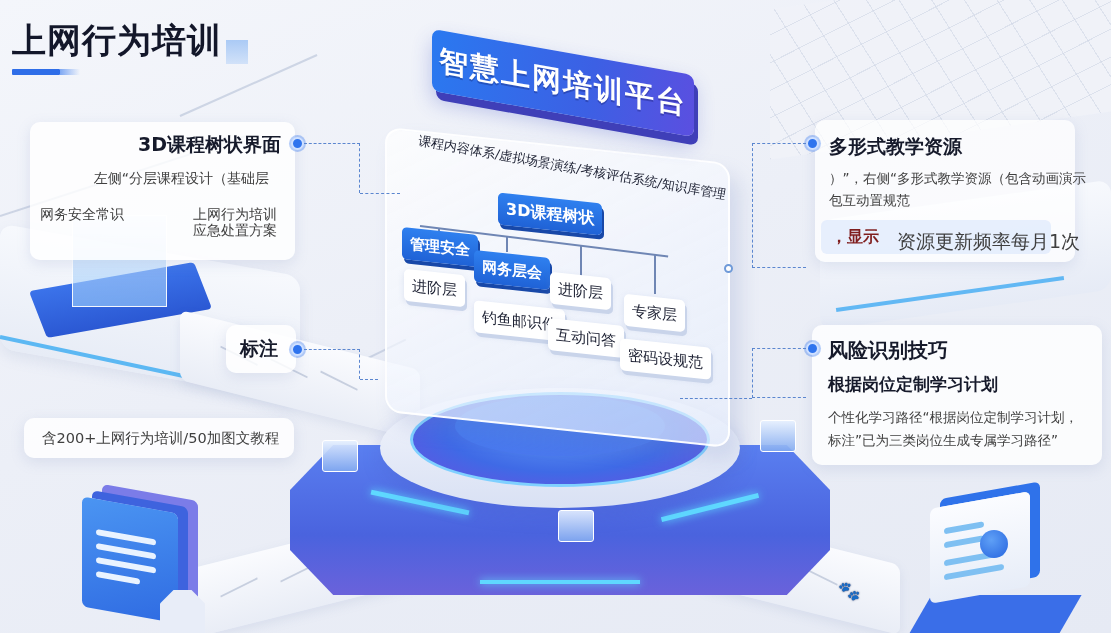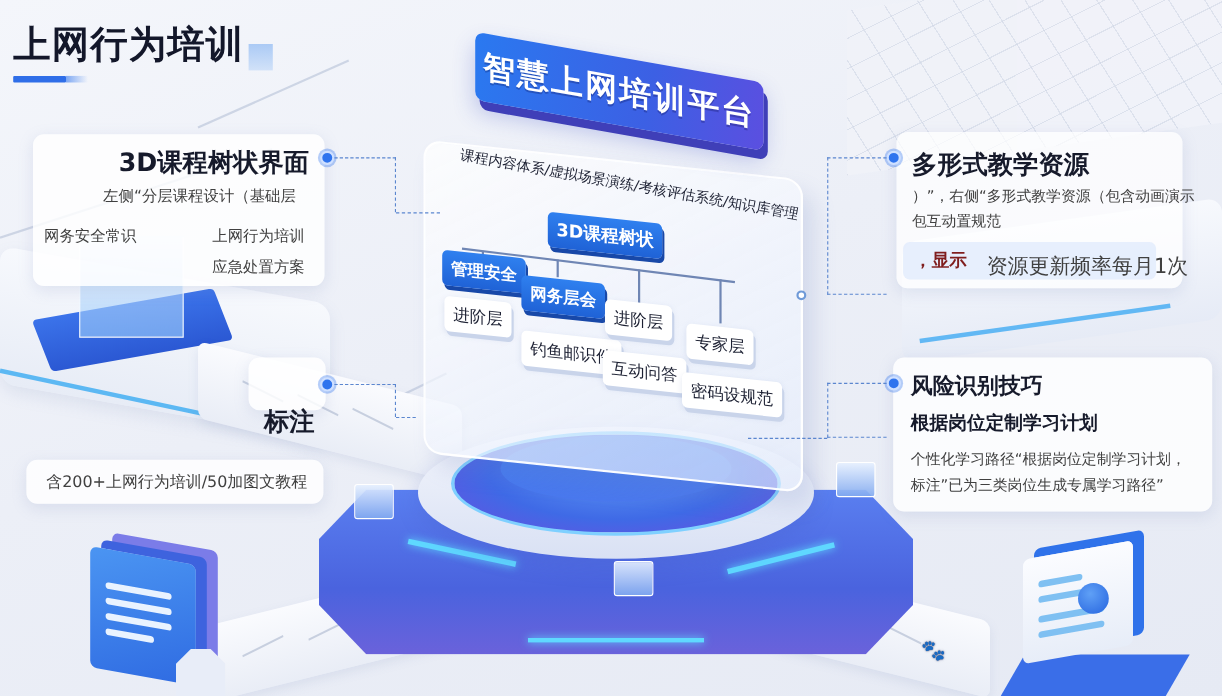--- a/index.html
+++ b/index.html
@@ -33,21 +33,21 @@
     .title-bar { left: 12px; top: 69px; width: 48px; height: 6px; background: #2f6ee8; border-radius: 1px; }
     .title-bar2 { left: 60px; top: 69px; width: 20px; height: 6px; background: linear-gradient(90deg,#7ea8f3,transparent); }
     .title-sq { left: 226px; top: 40px; width: 22px; height: 24px; background: linear-gradient(180deg,#8cb8f3,#c4daf8); opacity: .7; }
 
     
     .card {
       background: rgba(255,255,255,.82);
       border-radius: 10px;
       box-shadow: 0 4px 14px rgba(120,140,190,.18);
     }
-    .card-title { font-size: 23px; font-weight: bold; color: #161a2b; white-space: nowrap; }
+    .card-title { font-size: 19px; font-weight: bold; color: #161a2b; white-space: nowrap; }
     .card-text { font-size: 14px; color: #404040; white-space: nowrap; }
     .dot {
       width: 13px; height: 13px; border-radius: 50%;
       background: #2f74ee; border: 2px solid #cfe0ff;
       box-shadow: 0 0 0 2px rgba(47,116,238,.35);
     }
     .dash { border-color: #5b86cf; border-style: dashed; border-width: 0; }
 
     
     .glass {
@@ -211,28 +211,28 @@
 <div class="abs title-sq"></div>
 <div class="abs title">上网行为培训</div>
 <div class="abs title-bar"></div>
 <div class="abs title-bar2"></div>
 
 <div class="abs card" style="left:30px;top:122px;width:265px;height:138px;">
   <div class="abs card-title" style="right:14px;top:10px;">3D课程树状界面</div>
   <div class="abs card-text" style="right:26px;top:48px;">左侧“分层课程设计（基础层</div>
   <div class="abs card-text" style="left:10px;top:84px;">网务安全常识</div>
   <div class="abs card-text" style="right:18px;top:84px;">上网行为培训</div>
-  <div class="abs card-text" style="right:18px;top:112px;">应急处置方案</div>
+  <div class="abs card-text" style="right:18px;top:100px;">应急处置方案</div>
 </div>
 <div class="abs dot" style="left:291px;top:137px;"></div>
 <div class="abs dash" style="left:304px;top:143px;width:56px;height:50px;border-top-width:1px;border-right-width:1px;"></div>
 <div class="abs dash" style="left:360px;top:193px;width:40px;height:1px;border-top-width:1px;"></div>
 
 <div class="abs card" style="left:226px;top:325px;width:70px;height:48px;">
-  <div class="abs card-title" style="left:14px;top:11px;margin-top:32px;">标注</div>
+  <div class="abs card-title" style="left:14px;top:11px;">标注</div>
 </div>
 <div class="abs dot" style="left:291px;top:343px;"></div>
 <div class="abs dash" style="left:304px;top:349px;width:56px;height:30px;border-top-width:1px;border-right-width:1px;"></div>
 <div class="abs dash" style="left:360px;top:379px;width:18px;height:1px;border-top-width:1px;"></div>
 
 <div class="abs card" style="left:24px;top:418px;width:270px;height:40px;">
   <div class="abs card-text" style="left:18px;top:11px;font-size:14.5px;">含200+上网行为培训/50加图文教程</div>
 </div>
 
 <div class="abs card" style="left:815px;top:120px;width:260px;height:142px;background:rgba(255,255,255,.72);">

